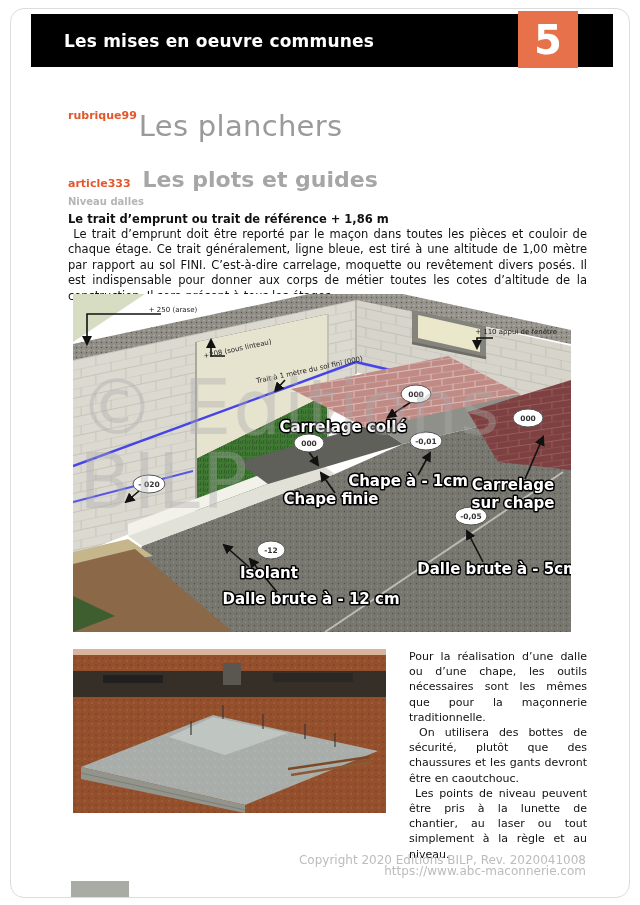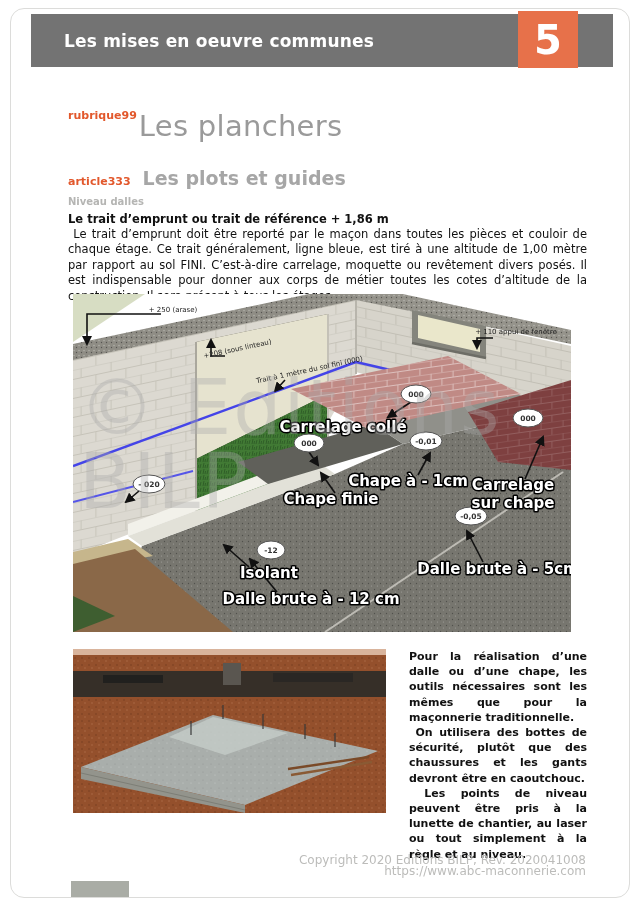--- a/index.html
+++ b/index.html
@@ -1,44 +1,44 @@
 <!DOCTYPE html>
 <html><head>
 <meta charset="utf-8">
 <style>
   html,body{margin:0;padding:0;background:#fff;}
   body{width:640px;height:905px;position:relative;font-family:"DejaVu Sans",sans-serif;overflow:hidden;}
   .page{position:absolute;left:10px;top:8px;width:618px;height:888px;background:#fff;
         border:1.5px solid #dcdcda;border-radius:14px;overflow:hidden;}
   
-  .band{position:absolute;left:20px;top:5px;width:582px;height:53px;background:#737373;}
+  .band{position:absolute;left:20px;top:5px;width:582px;height:53px;background:#000000;}
   .band-title{position:absolute;left:33px;top:0;height:100%;display:flex;align-items:center;
         color:#fff;font-weight:bold;font-size:17px;letter-spacing:.2px;}
   .chapter-box{position:absolute;left:507px;top:2px;width:60px;height:57px;background:#e7714a;
         display:flex;align-items:center;justify-content:center;color:#fff;font-weight:bold;font-size:40px;}
   
   .rubrique-row{position:absolute;left:57px;top:100px;display:flex;align-items:flex-start;gap:2px;}
   .code{color:#e2582c;font-weight:bold;font-size:11px;}
   .h1{color:#9a9a9a;font-weight:normal;font-size:29px;letter-spacing:.3px;}
   .article-row{position:absolute;left:57px;top:158px;display:flex;align-items:baseline;gap:12px;}
-  .h2{color:#a6a6a6;font-weight:bold;font-size:19px;}
+  .h2{color:#a6a6a6;font-weight:bold;font-size:22px;}
   .niveau{position:absolute;left:57px;top:187px;color:#b5b5b3;font-weight:bold;font-size:10px;}
   
   .lead{position:absolute;left:57px;top:203px;width:519px;font-size:11.5px;color:#111;}
   .lead .bold{font-weight:bold;}
   .lead p{margin:1px 0 0 0;text-align:justify;line-height:15.4px;white-space:pre-wrap;}
   
   .diagram{position:absolute;left:62px;top:285px;width:498px;height:338px;}
   .watermark{position:absolute;left:68px;top:362px;width:500px;pointer-events:none;z-index:5;
         font-weight:normal;color:rgba(170,170,170,0.38);line-height:74px;font-size:76px;letter-spacing:2px;}
   
   .photo{position:absolute;left:62px;top:640px;width:313px;height:164px;}
   
   .side{position:absolute;left:398px;top:640px;width:178px;font-size:11px;color:#111;}
-  .side p{margin:0;text-align:justify;line-height:15.2px;white-space:pre-wrap;font-weight:bold;}
+  .side p{margin:0;text-align:justify;line-height:15.2px;white-space:pre-wrap;}
   
   .pagenum{position:absolute;left:60px;top:832px;width:58px;height:56px;background:#a9aca5;
         display:flex;align-items:center;justify-content:center;color:#fff;font-size:27px;margin-top:40px;}
   .copyright{position:absolute;right:43px;top:846px;text-align:right;color:#bcbcba;font-size:12px;line-height:11px;}
   
   .lbl{font-family:"DejaVu Sans",sans-serif;font-weight:bold;font-size:15px;fill:#fff;
        stroke:#000;stroke-width:3px;paint-order:stroke;stroke-linejoin:round;text-anchor:middle;}
   .sm{font-family:"DejaVu Sans",sans-serif;font-size:7px;fill:#222;text-anchor:middle;}
   .oval-txt{font-family:"DejaVu Sans",sans-serif;font-weight:bold;font-size:7.5px;fill:#333;text-anchor:middle;}
 </style>

